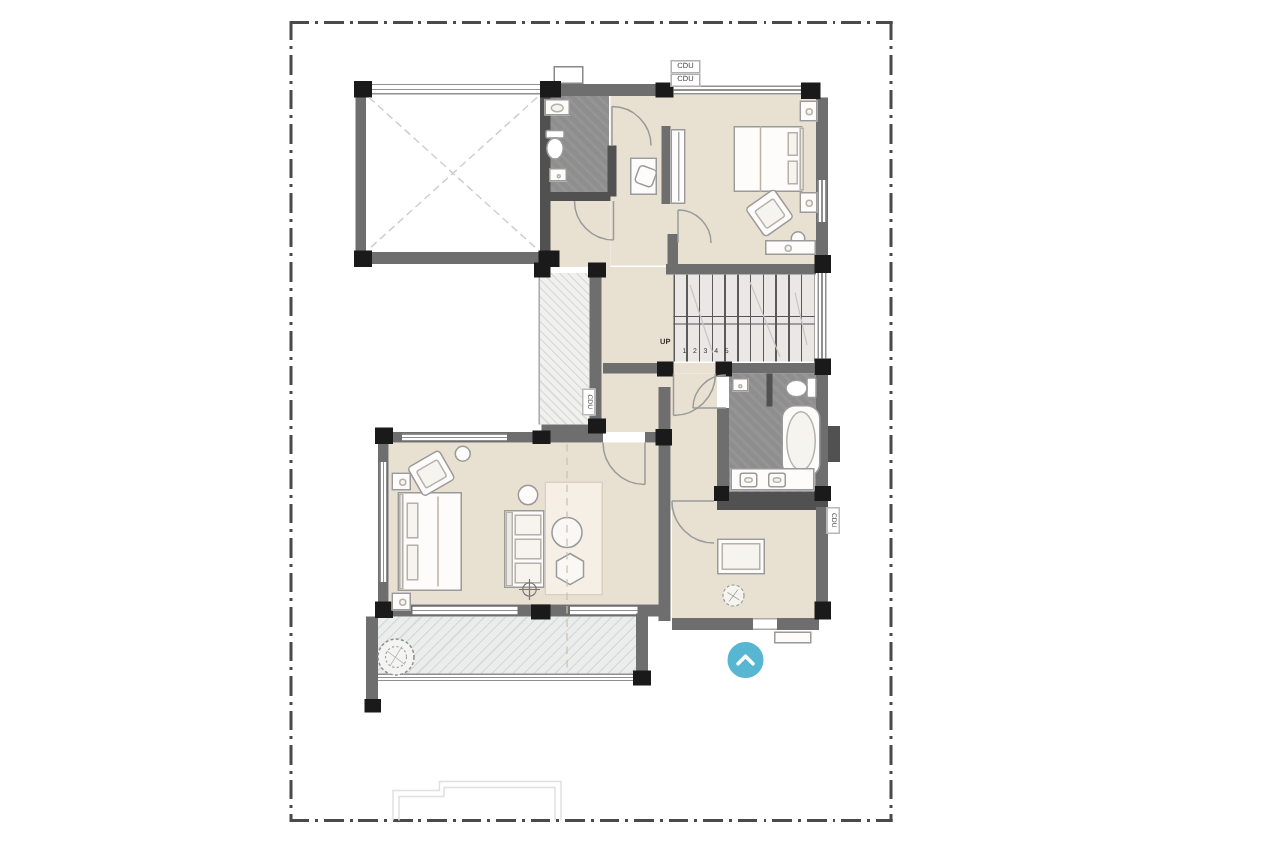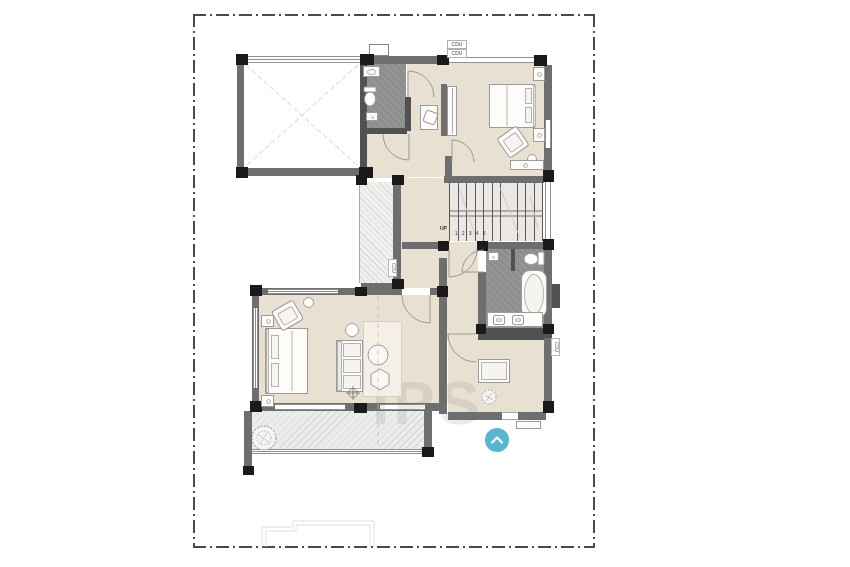--- a/index.html
+++ b/index.html
@@ -119,21 +119,20 @@
   <div class="abs col" style="left:355px;top:287px;width:12px;height:9px;"></div>
   <div class="abs col" style="left:250px;top:401px;width:12px;height:11px;"></div>
   <div class="abs col" style="left:354px;top:403px;width:13px;height:10px;"></div>
   <div class="abs col" style="left:437px;top:286px;width:11px;height:11px;"></div>
   <div class="abs col" style="left:543px;top:324px;width:11px;height:10px;"></div>
   <div class="abs col" style="left:476px;top:324px;width:10px;height:10px;"></div>
   <div class="abs col" style="left:543px;top:401px;width:11px;height:12px;"></div>
   <div class="abs col" style="left:422px;top:447px;width:12px;height:10px;"></div>
   <div class="abs col" style="left:243px;top:466px;width:11px;height:9px;"></div>
 
-  <div class="abs wm" style="left:372px;top:372px;">IPS</div>
 
   <div class="abs fur" style="left:363px;top:66px;width:17px;height:11px;">
     <div class="fur-in" style="left:3px;top:2px;width:9px;height:6px;border-radius:50%;"></div>
   </div>
   <div class="abs fur" style="left:366px;top:112px;width:12px;height:9px;">
     <div class="fur-in" style="left:4px;top:3px;width:3px;height:3px;border-radius:50%;"></div>
   </div>
 
   <div class="abs fur" style="left:489px;top:84px;width:46px;height:44px;">
     <div class="fur-in" style="left:35px;top:3px;width:7px;height:16px;"></div>

